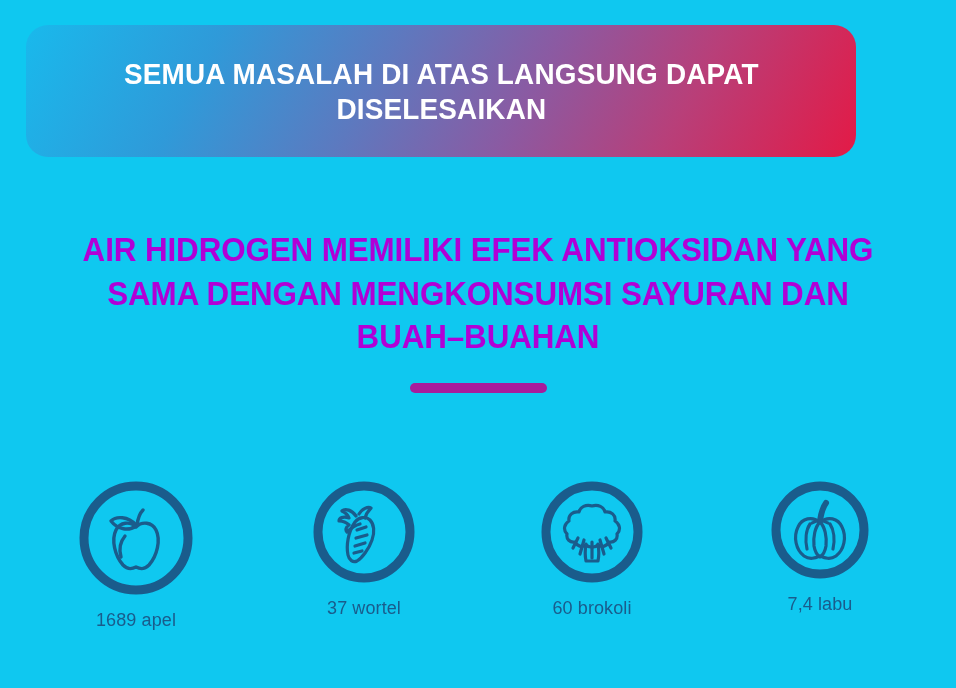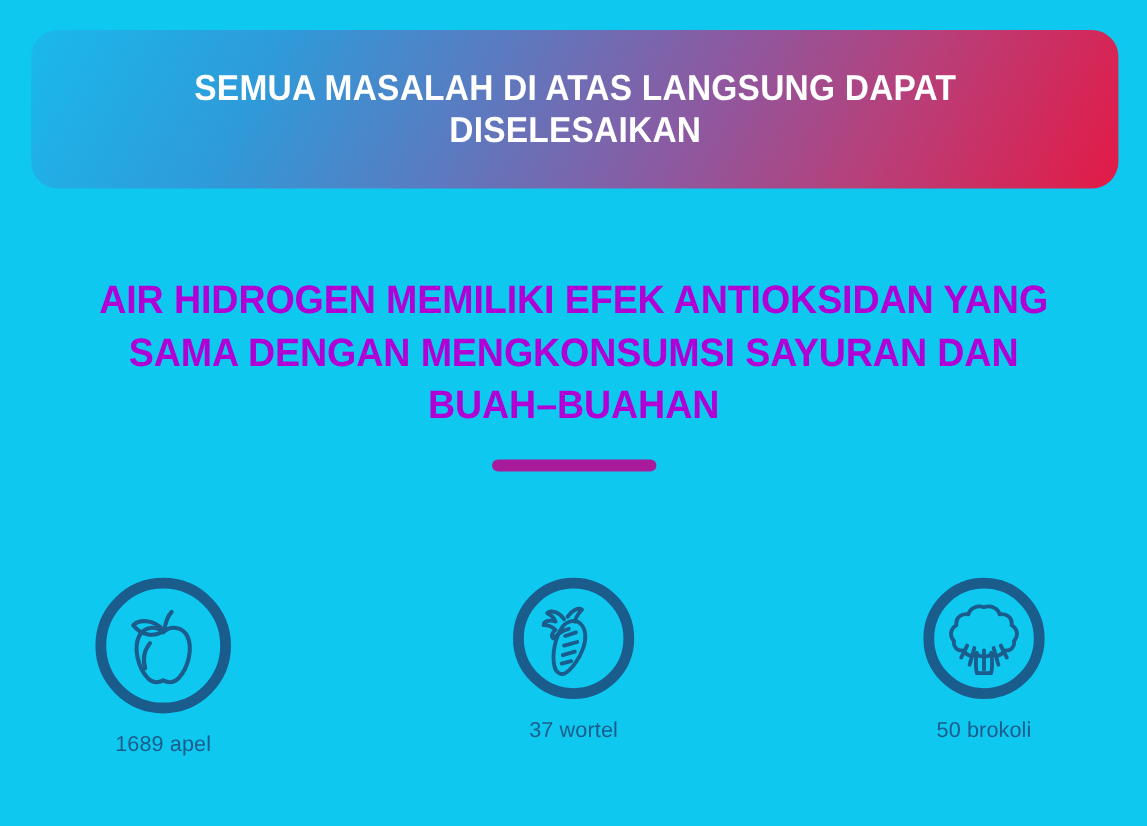--- a/index.html
+++ b/index.html
@@ -9,21 +9,21 @@
     font-family:"Liberation Sans", sans-serif;
     overflow:hidden;
     position:relative;
   }
   #stage { position:absolute; inset:0; }
 
   
   .banner {
     position:absolute;
     left:26px; top:25px;
-    width:906px; height:132px;
+    width:830px; height:132px;
     border-radius:22px;
     background:linear-gradient(118deg,
         #19b9ec 0%,
         #2f9ad9 22%,
         #5d79bf 42%,
         #8b5aa2 60%,
         #b83f79 78%,
         #e31a46 100%);
     display:flex; align-items:center; justify-content:center;
     box-sizing:border-box;
@@ -159,18 +159,34 @@
             <path d="M52 26 C46 24 40 27 39 32 C33 31 28 35 29 41 C24 44 23 50 27 54 C26 59 30 63 35 62 C37 66 42 68 46 65 C49 68 55 68 58 65 C62 68 67 66 69 62 C74 63 78 59 77 54 C81 50 80 44 75 41 C76 35 71 31 65 32 C64 27 58 24 52 26 Z"></path>
             <path d="M46 64 C45 70 45 76 46 81 L58 81 C59 76 59 70 58 64"></path>
             <path d="M52 62 L52 78"></path>
             <path d="M44 60 L40 74"></path>
             <path d="M60 60 L64 74"></path>
             <path d="M38 58 L33 68"></path>
             <path d="M66 58 L71 68"></path>
           </g>
         </svg>
       </div>
-      <div class="icon-label">50 brokoli</div>
+      <div class="icon-label">60 brokoli</div>
     </div>
 
+    <div class="icon-cell">
+      <div class="circle">
+        <svg width="100" height="100" viewBox="0 0 100 100" aria-hidden="true">
+          <circle cx="50" cy="50" r="44" fill="none" stroke="#1a5c8c" stroke-width="9"></circle>
+          <g fill="none" stroke="#1a5c8c" stroke-width="3.2" stroke-linecap="round" stroke-linejoin="round">
+            <path d="M50 41 C51 34 53 27 56 23" stroke-width="6"></path>
+            <path d="M50 42 C42 36 32 38 28 47 C23 57 26 70 34 76 C40 80 45 78 50 76 C55 78 60 80 66 76 C74 70 77 57 72 47 C68 38 58 36 50 42 Z"></path>
+            <path d="M50 42 C45 47 43 57 44 66 C45 72 47 75 50 77 C53 75 55 72 56 66 C57 57 55 47 50 42 Z"></path>
+            <path d="M40 44 C36 50 35 60 37 69"></path>
+            <path d="M60 44 C64 50 65 60 63 69"></path>
+            <path d="M42 43 C47 40 53 40 58 43"></path>
+          </g>
+        </svg>
+      </div>
+      <div class="icon-label">7,4 labu</div>
+    </div>
 
   </div>
 </div>
 
 </body></html>

